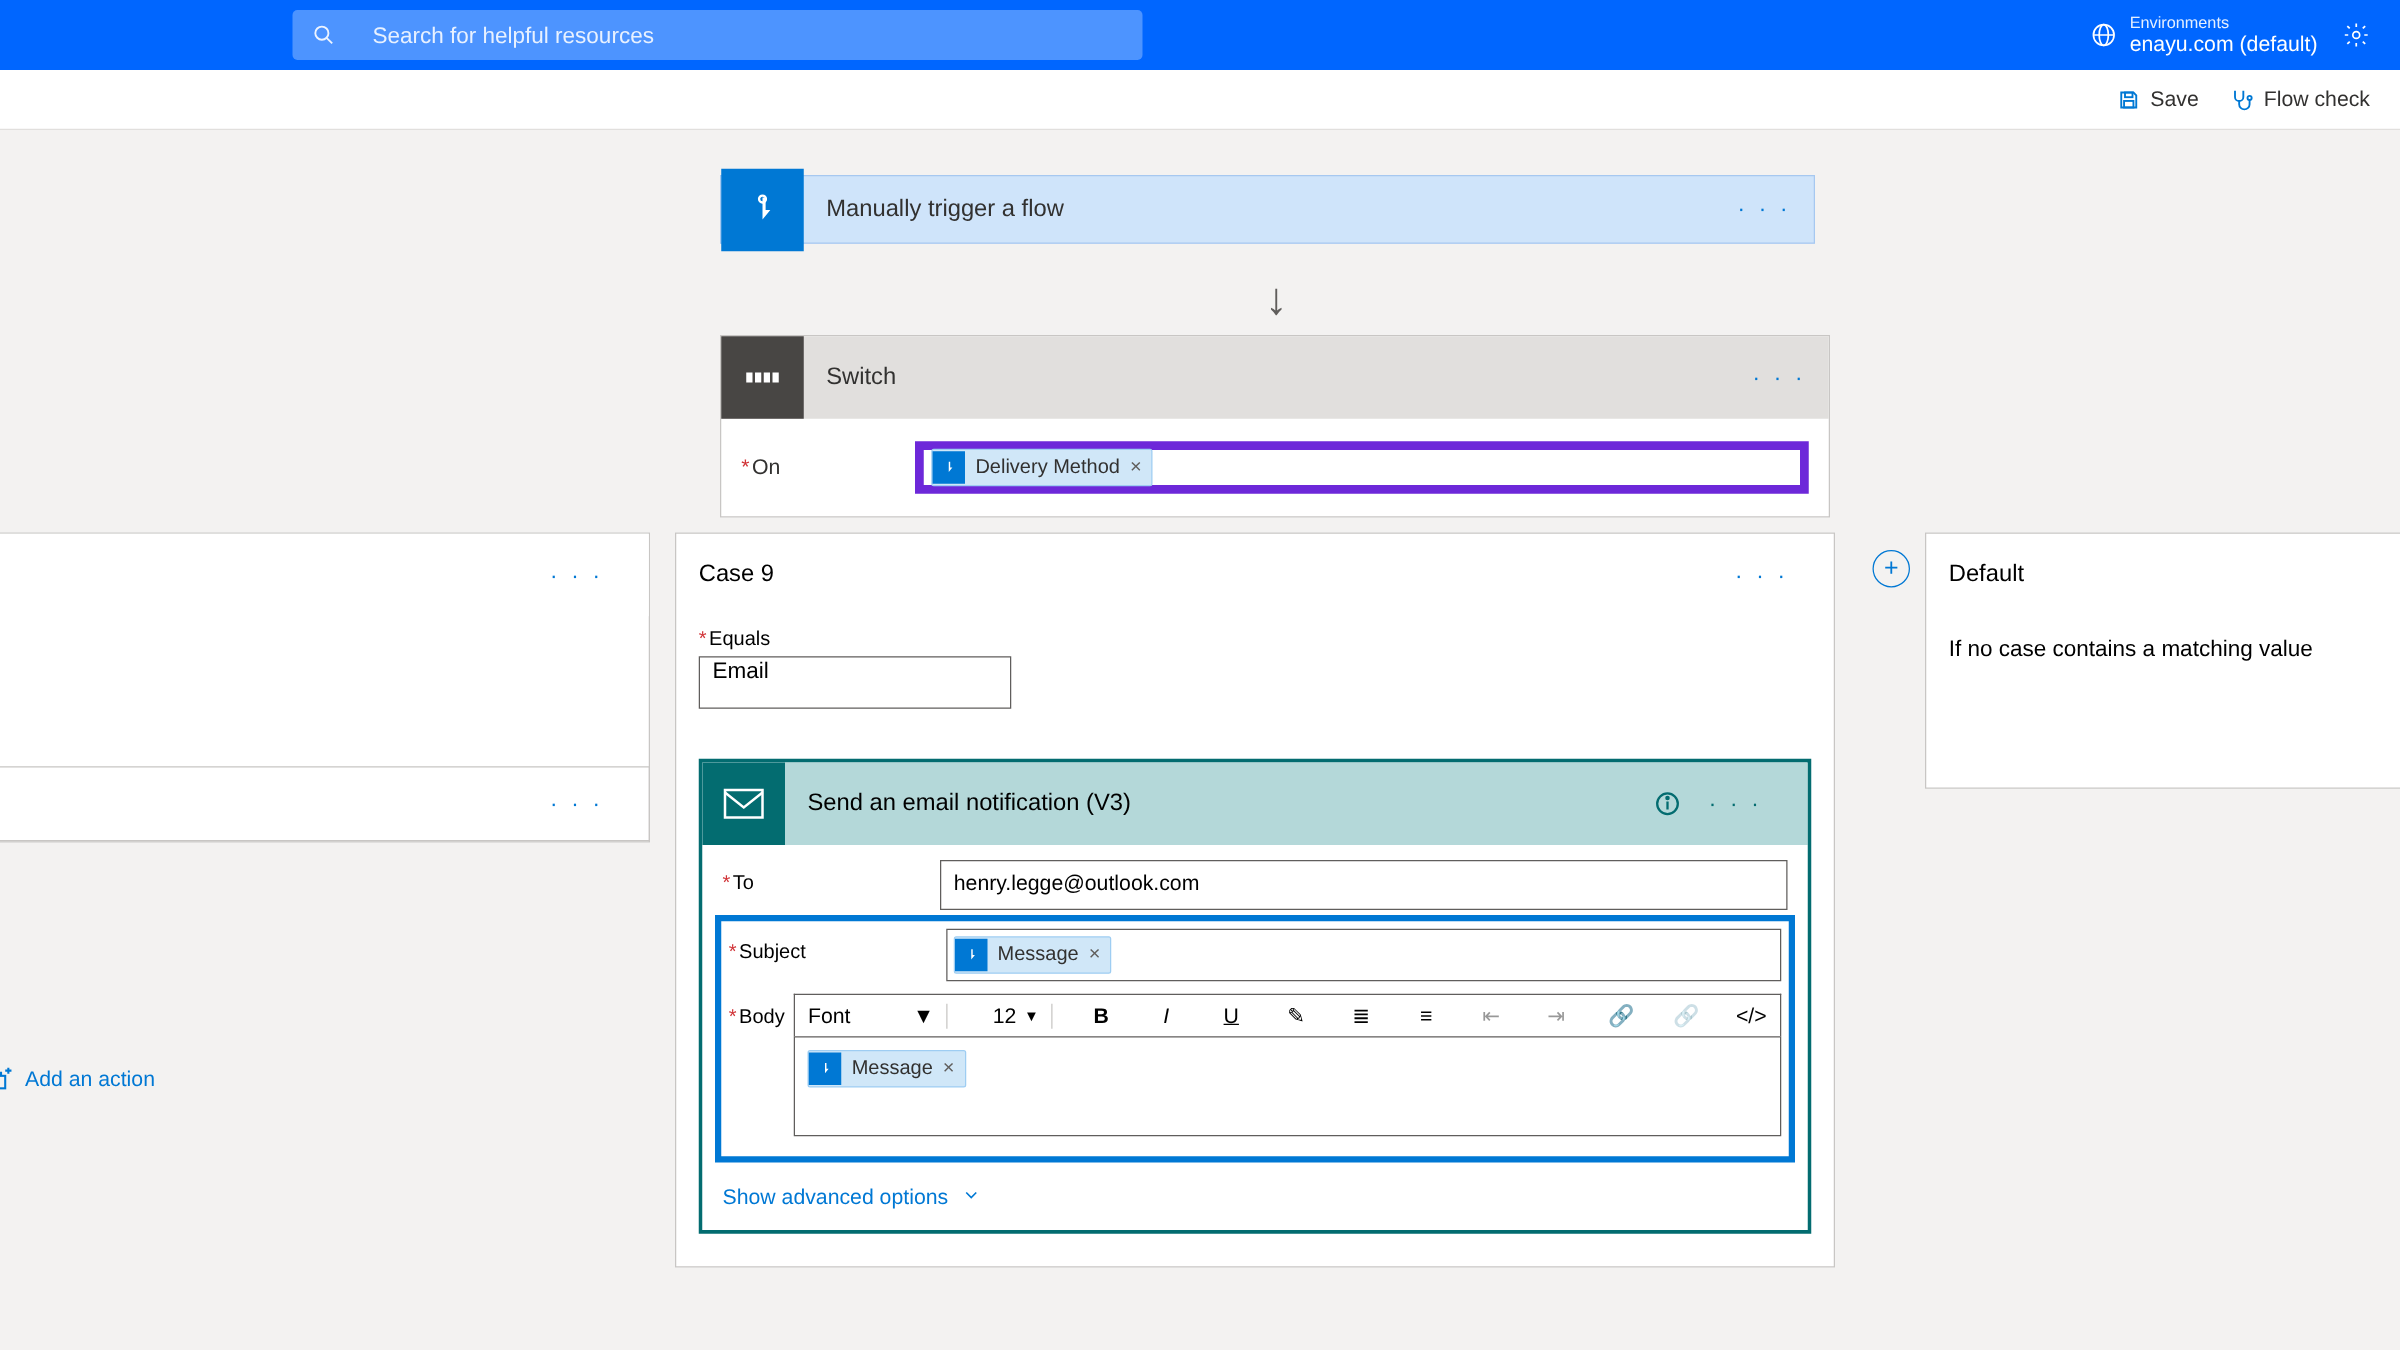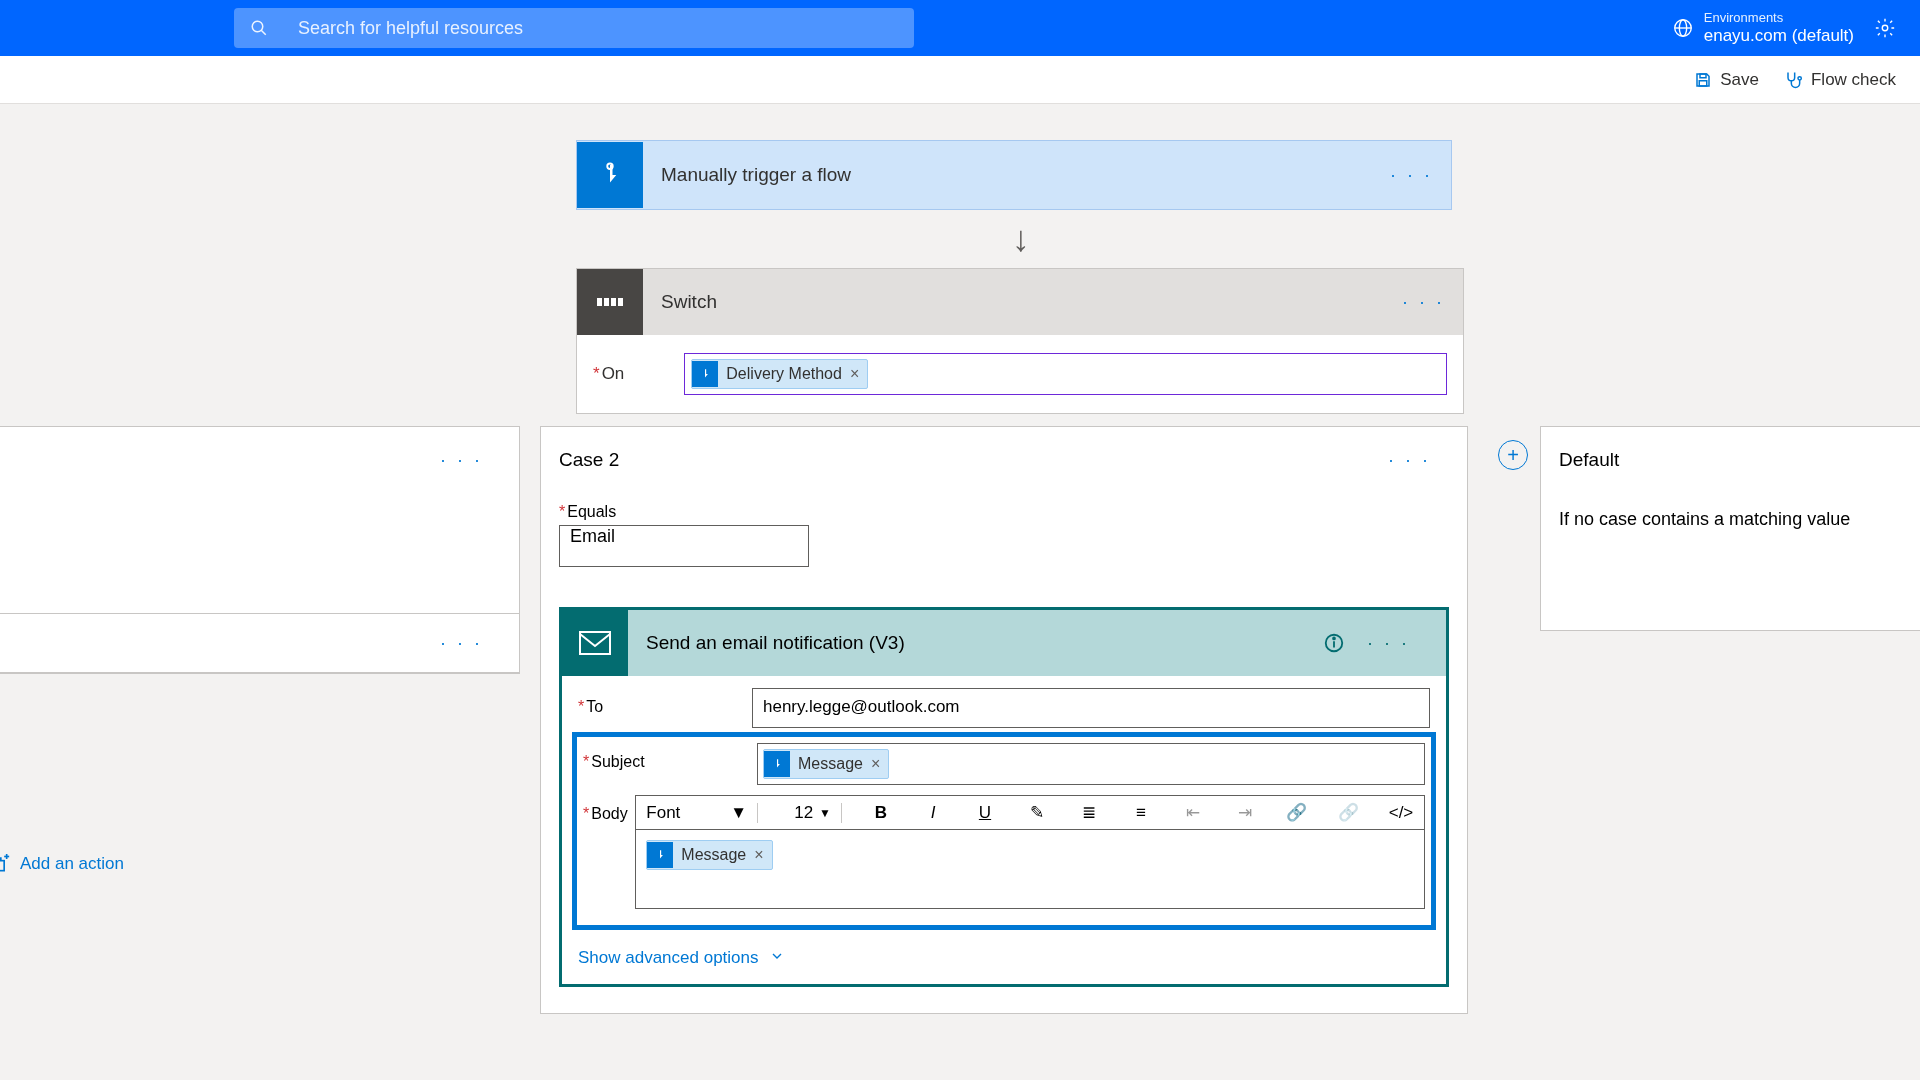--- a/index.html
+++ b/index.html
@@ -9,32 +9,32 @@
 .search-box svg{width:18px;height:18px;opacity:.9}
 .search-placeholder{margin-left:30px;color:#e8f1ff;font-size:18px}
 .header-right{margin-left:auto;display:flex;align-items:center;gap:20px}
 .env-block{display:flex;align-items:center;gap:10px}
 .env-text{display:flex;flex-direction:column;line-height:1.2}
 .env-label{font-size:13px;opacity:.9}
 .env-name{font-size:17px}
 .toolbar{background:#fff;height:48px;display:flex;align-items:center;justify-content:flex-end;padding:0 24px;gap:24px;border-bottom:1px solid #e1dfdd}
 .tool-item{display:flex;align-items:center;gap:8px;font-size:17px;color:#323130;cursor:pointer}
 .canvas{position:relative;width:100%;height:calc(100% - 104px);overflow:hidden}
-.trigger-card{position:absolute;left:576px;top:36px;width:876px;height:70px;background:#cfe4fa;border:1px solid #a6c8f0;display:flex;align-items:center}
+.trigger-card{position:absolute;left:576px;top:36px;width:876px;height:55px;background:#cfe4fa;border:1px solid #a6c8f0;display:flex;align-items:center}
 .trigger-icon{width:66px;height:66px;background:#0078d4;display:flex;align-items:center;justify-content:center}
 .trigger-title{margin-left:18px;font-size:19px;color:#323130}
 .card-menu{margin-left:auto;margin-right:18px;letter-spacing:3px;color:#0078d4;font-size:18px;cursor:pointer}
 .arrow-down{position:absolute;left:1012px;top:114px;font-size:36px;color:#605e5c}
 .switch-card{position:absolute;left:576px;top:164px;width:888px;background:#fff;border:1px solid #c8c6c4}
 .switch-header{height:66px;background:#e1dfdd;display:flex;align-items:center}
 .switch-icon{width:66px;height:66px;background:#484644;display:flex;align-items:center;justify-content:center}
 .switch-body{padding:18px 16px;display:flex;align-items:center}
 .field-label{font-size:17px;color:#323130}
 .req{color:#d13438;margin-right:2px}
-.token-input{margin-left:60px;flex:1;border:1px solid #6d28d9;height:42px;display:flex;align-items:center;padding:0 6px}
+.token-input{margin-left:108px;flex:1;border:7px solid #6d28d9;height:42px;display:flex;align-items:center;padding:0 6px}
 .token{display:inline-flex;align-items:center;background:#d0e7f8;border:1px solid #9ecdf2;border-radius:2px;height:30px;padding:0 8px 0 0;font-size:16px;color:#323130}
 .token-icon{width:26px;height:26px;background:#0078d4;display:flex;align-items:center;justify-content:center;margin-right:8px}
 .token-x{margin-left:8px;color:#605e5c;cursor:pointer}
 .case-left{position:absolute;left:-260px;top:322px;width:780px;background:#fff;border:1px solid #c8c6c4}
 .case-left-header{height:66px;background:#fff;display:flex;align-items:center;justify-content:flex-end;padding:0 18px}
 .case-left-gap{height:120px}
 .case-left-action{border:1px solid #c8c6c4;margin:0 -1px 0 -1px;padding:0}
 .case-left-action-inner{height:58px}
 .add-action{display:flex;align-items:center;gap:10px;color:#0078d4;font-size:17px;margin-top:70px;cursor:pointer}
 .add-action-wrap{position:absolute;left:-10px;top:680px}
@@ -178,21 +178,21 @@
           <line x1="13" y1="8" x2="13" y2="4"></line>
           <line x1="17" y1="3" x2="23" y2="3"></line>
           <line x1="20" y1="0" x2="20" y2="6"></line>
         </svg>
       <span>Add an action</span>
     </div>
   </div>
 
   <div class="case2">
     <div class="case2-header">
-      <span>Case 2</span>
+      <span>Case 9</span>
       <div class="card-menu" style="margin-left:auto">· · ·</div>
     </div>
     <div class="case2-body">
       <div class="equals-label"><span class="req">*</span><span>Equals</span></div>
       <div class="equals-input">
           <span>Email</span>
         </div>
 
       <div class="email-card">
         <div class="email-header">

